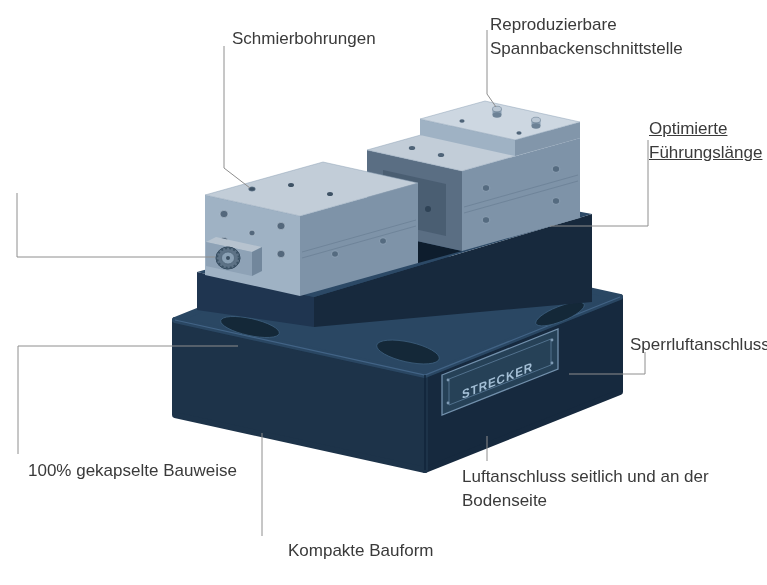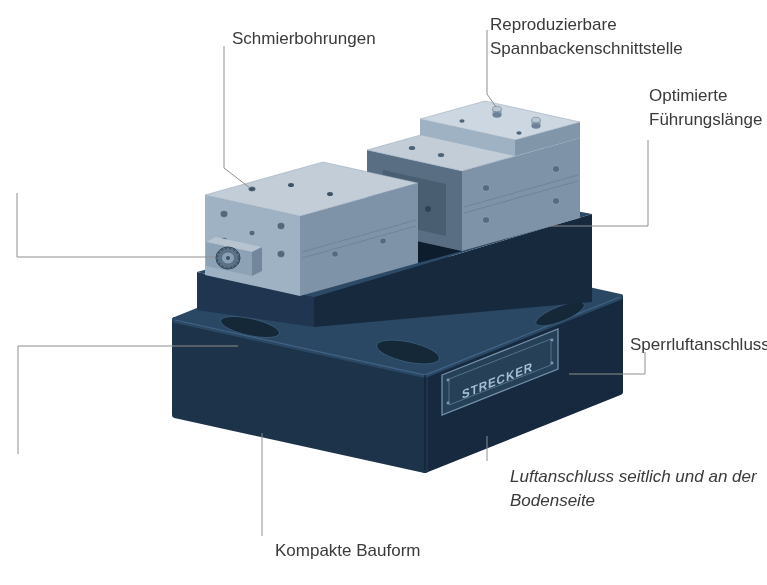--- a/index.html
+++ b/index.html
@@ -13,26 +13,26 @@
   svg.scene { position:absolute; left:0; top:0; }
   .label {
     position:absolute;
     font-size:17px;
     line-height:1.4;
     color:#3a3a3a;
     white-space:pre-line;
   }
   .lbl-schmier   { left:232px; top:27px; }
   .lbl-spann     { left:490px; top:13px; }
-  .lbl-fuehrung  { left:649px; top:84px; }
+  .lbl-fuehrung  { left:649px; top:117px;text-decoration:underline; }
   .lbl-hub       { left:28px;  top:157px; }
   .lbl-sperr     { left:630px; top:333px;text-align:right; }
   .lbl-gekapselt { left:28px;  top:459px; }
-  .lbl-luft      { left:510px; top:465px;font-style:italic; }
-  .lbl-kompakt   { left:275px; top:539px;text-align:center; }
+  .lbl-luft      { left:462px; top:465px; }
+  .lbl-kompakt   { left:288px; top:539px;text-align:center; }
 </style>
 </head>
 <body>
 
 <div class="page">
 
   <svg class="scene" width="767" height="585" viewBox="0 0 767 585">
 
     <g>
       <polygon points="425,470 620,392 620,297 425,375" stroke="#16293e" stroke-width="6" stroke-linejoin="round" fill="#16293e"></polygon>
@@ -143,16 +143,17 @@
       <polyline points="487,436 487,461"></polyline>
       <polyline points="262,433 262,536"></polyline>
     </g>
   </svg>
 
   <div class="label lbl-schmier">Schmierbohrungen</div>
   <div class="label lbl-spann">Reproduzierbare Spannbackenschnittstelle</div>
   <div class="label lbl-fuehrung">Optimierte
 Führungslänge</div>
   <div class="label lbl-sperr">Sperrluftanschluss</div>
+  <div class="label lbl-gekapselt">100% gekapselte Bauweise</div>
   <div class="label lbl-luft">Luftanschluss seitlich und an der Bodenseite</div>
   <div class="label lbl-kompakt">Kompakte Bauform</div>
 
 </div>
 
 </body></html>

